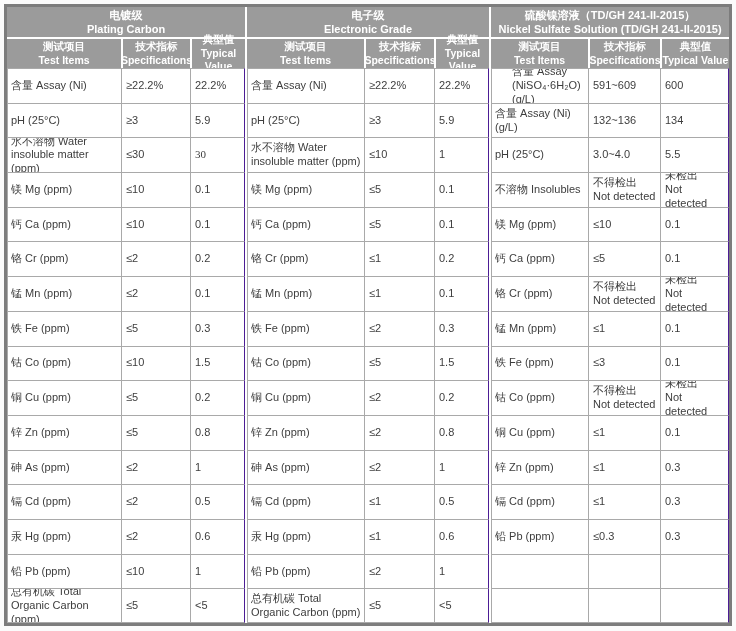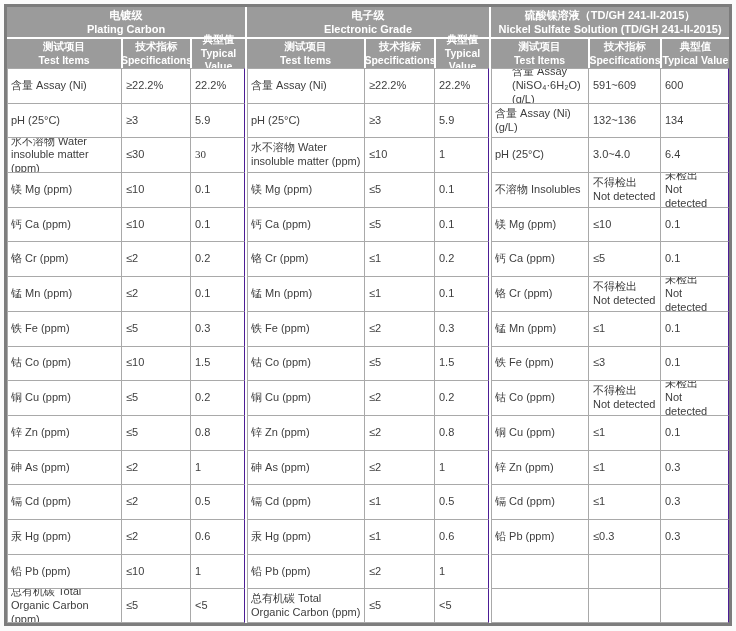--- a/index.html
+++ b/index.html
@@ -200,21 +200,21 @@
 Typical Value</div>
         <div class="body-cell item-col" style="grid-area: 4 / 9; padding-left: 20px;">含量 Assay
 (NiSO₄·6H₂O) (g/L)</div>
         <div class="body-cell" style="grid-area: 4 / 10;">591~609</div>
         <div class="body-cell last-col" style="grid-area: 4 / 11;">600</div>
         <div class="body-cell item-col" style="grid-area: 5 / 9;">含量 Assay (Ni) (g/L)</div>
         <div class="body-cell" style="grid-area: 5 / 10;">132~136</div>
         <div class="body-cell last-col" style="grid-area: 5 / 11;">134</div>
         <div class="body-cell item-col" style="grid-area: 6 / 9;">pH (25°C)</div>
         <div class="body-cell" style="grid-area: 6 / 10;">3.0~4.0</div>
-        <div class="body-cell last-col" style="grid-area: 6 / 11;">6.4</div>
+        <div class="body-cell last-col" style="grid-area: 6 / 11;">5.5</div>
         <div class="body-cell item-col" style="grid-area: 7 / 9;">不溶物 Insolubles</div>
         <div class="body-cell" style="grid-area: 7 / 10;">不得检出
 Not detected</div>
         <div class="body-cell last-col" style="grid-area: 7 / 11;">未检出
 Not detected</div>
         <div class="body-cell item-col" style="grid-area: 8 / 9;">镁 Mg (ppm)</div>
         <div class="body-cell" style="grid-area: 8 / 10;">≤10</div>
         <div class="body-cell last-col" style="grid-area: 8 / 11;">0.1</div>
         <div class="body-cell item-col" style="grid-area: 9 / 9;">钙 Ca (ppm)</div>
         <div class="body-cell" style="grid-area: 9 / 10;">≤5</div>

